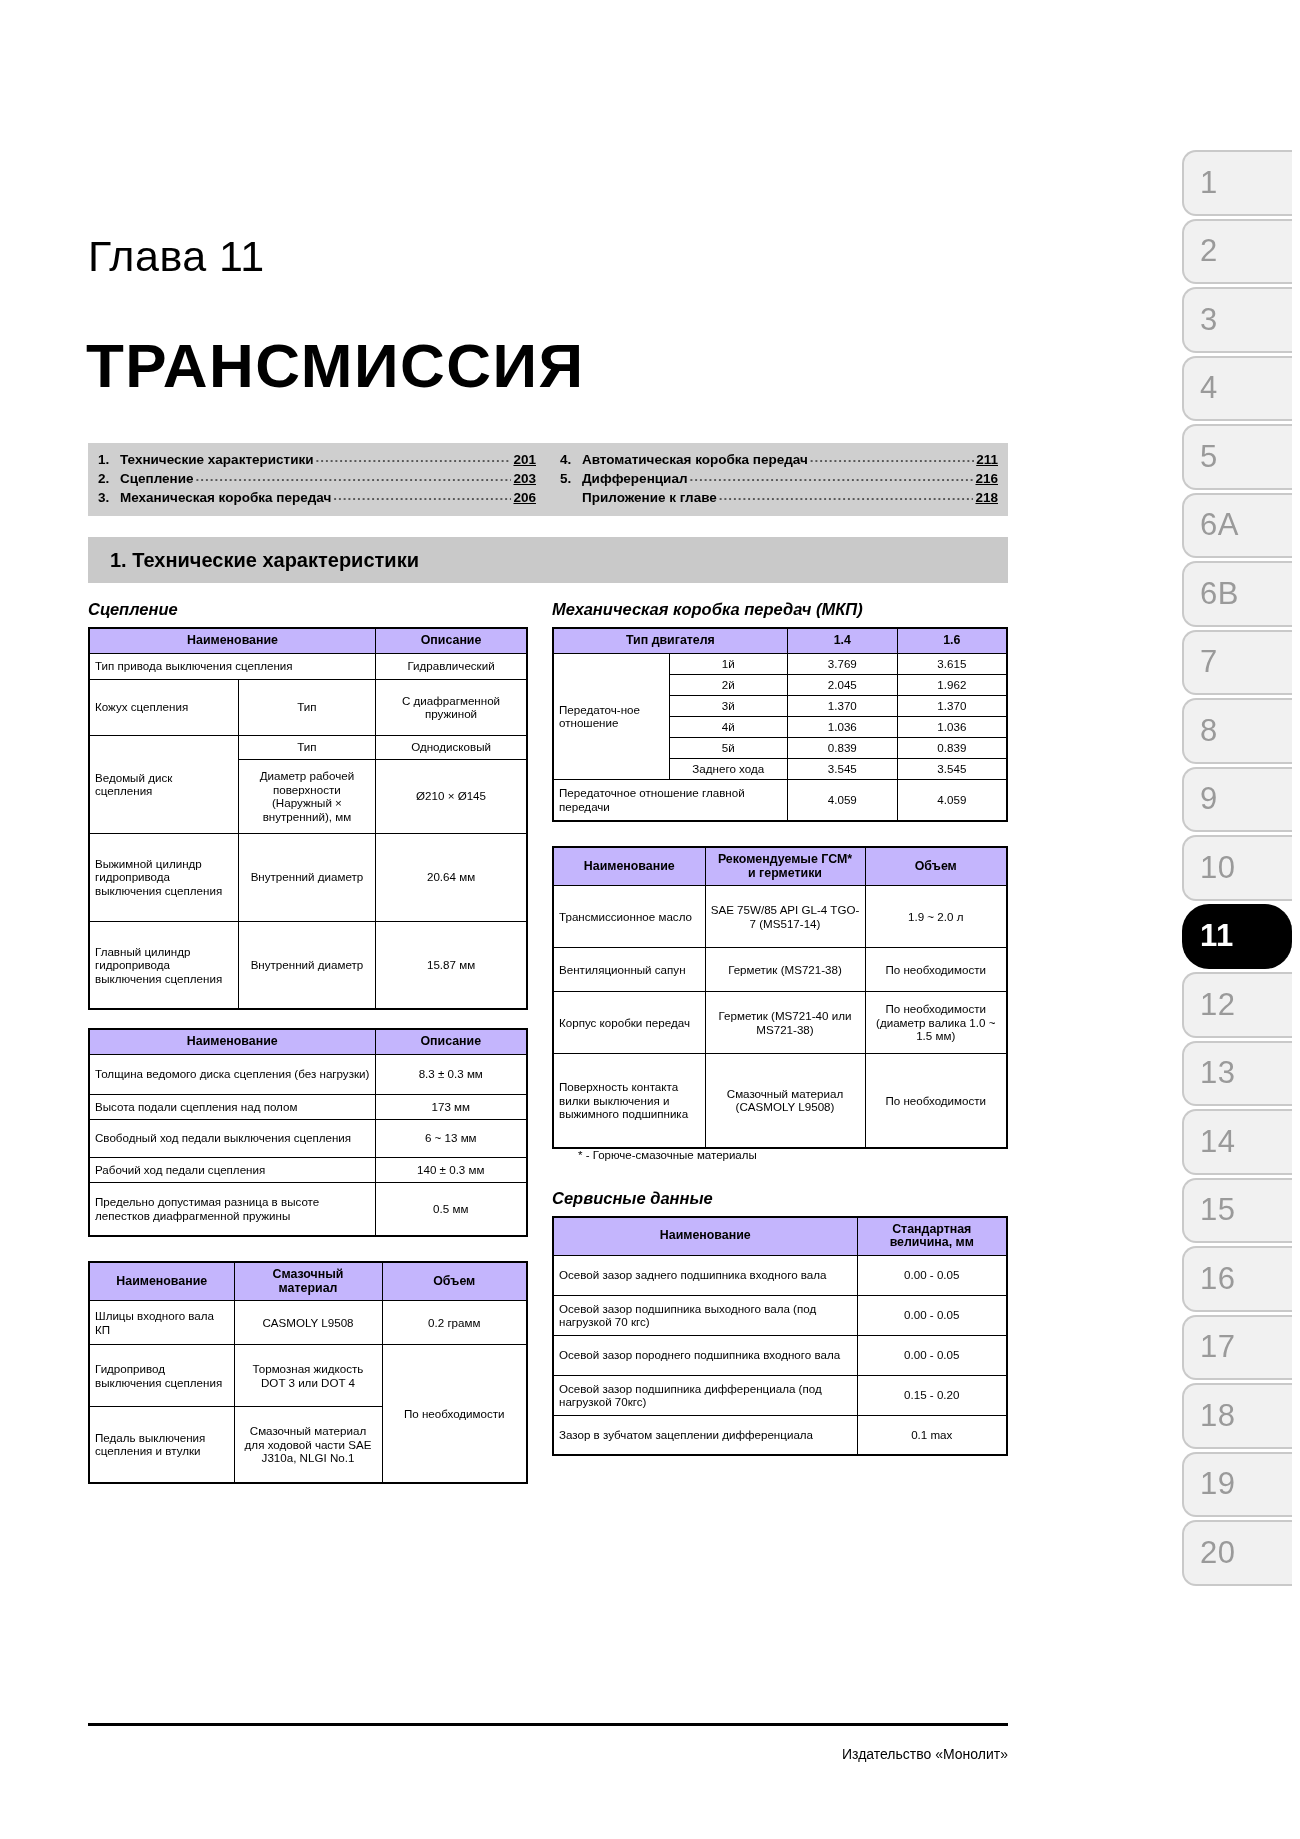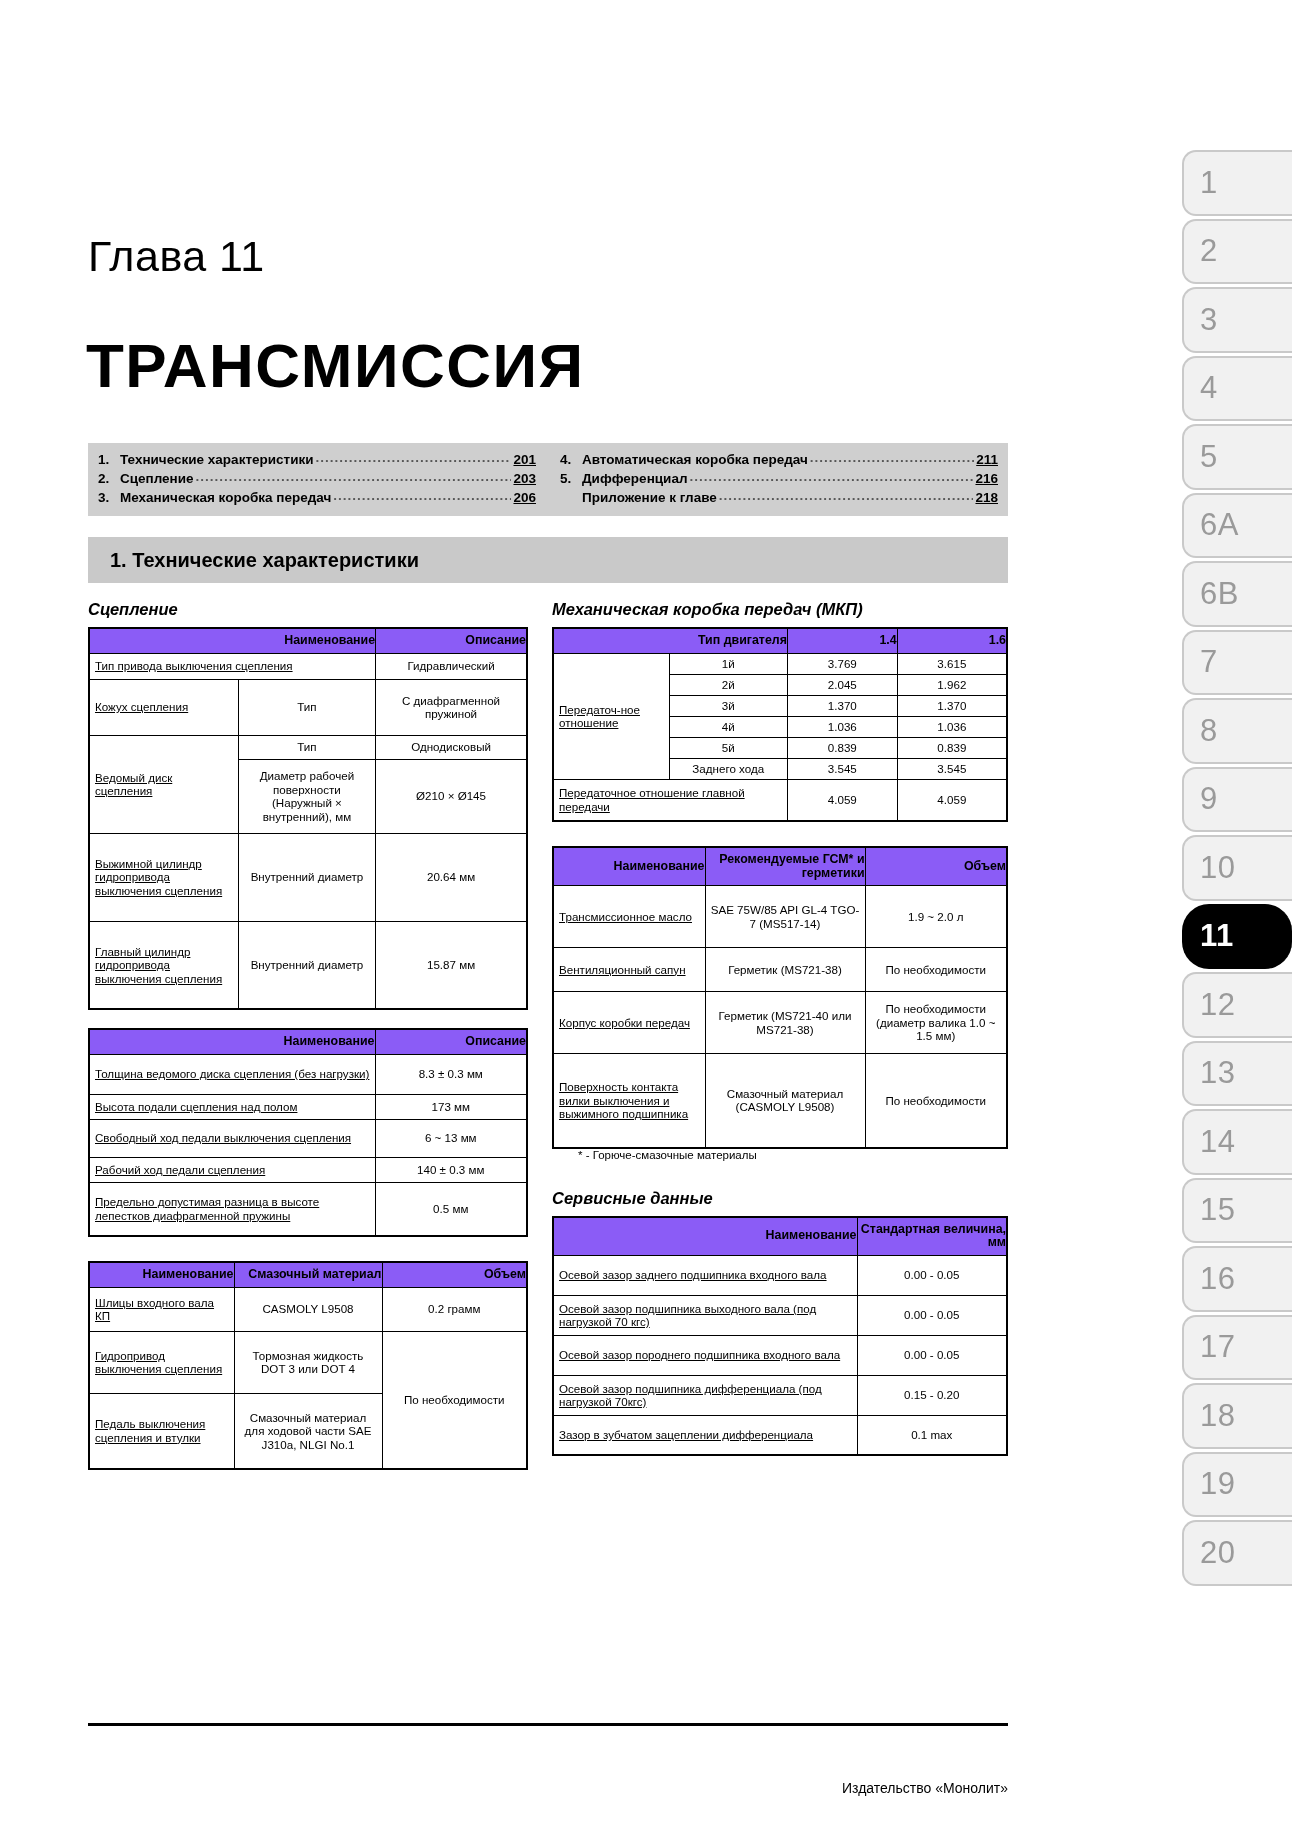--- a/index.html
+++ b/index.html
@@ -135,48 +135,47 @@
   }
   table.t td, table.t th {
     border:1px solid #000;
     font-size:11.6px;
     padding:3px 5px;
     vertical-align:middle;
     line-height:13.5px;
     font-weight:400;
   }
   table.t th {
-    background:#8b5cf6;
+    background:#c4b5fd;
     font-weight:700;
-    text-align:right;
+    text-align:center;
     font-size:12.4px;
-    padding:5px 0;
+    padding:5px 8px;
   }
   td.c { text-align:center; }
-  td.l { text-align:left;text-decoration:underline; }
+  td.l { text-align:left; }
 
   .footnote {
     font-size:11.5px;
     margin:-10px 0 0 26px;
     padding-bottom:6px;
   }
 
   
   .footer-rule {
     position:absolute;
     left:88px; top:1723px;
     width:920px;
     border-top:3px solid #000;
   }
   .footer-text {
     position:absolute;
     right:292px; top:1746px;
     font-size:14px;
     font-weight:400;
-    margin-top:34px;
   }
 </style>
 </head>
 <body>
 
 <div class="page">
 
   <div class="tab-rail" id="tabRail">
       <div class="tab">
         <span>1</span>

